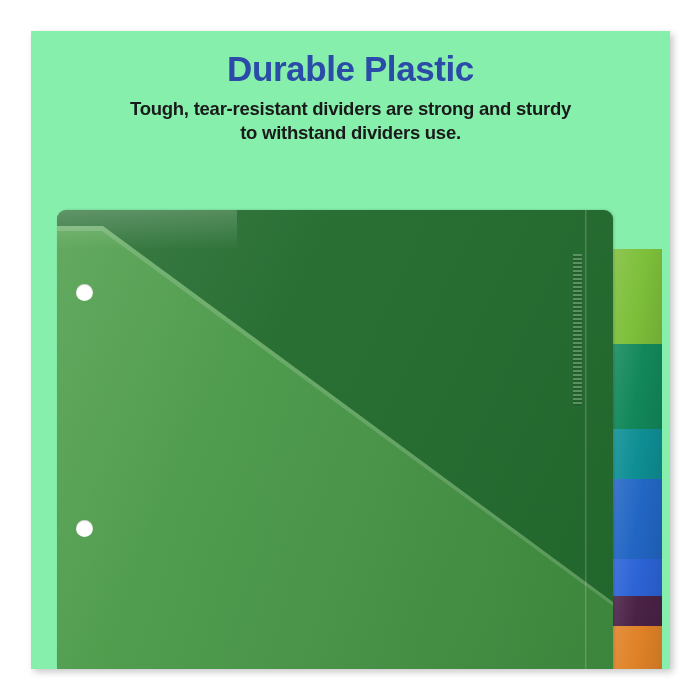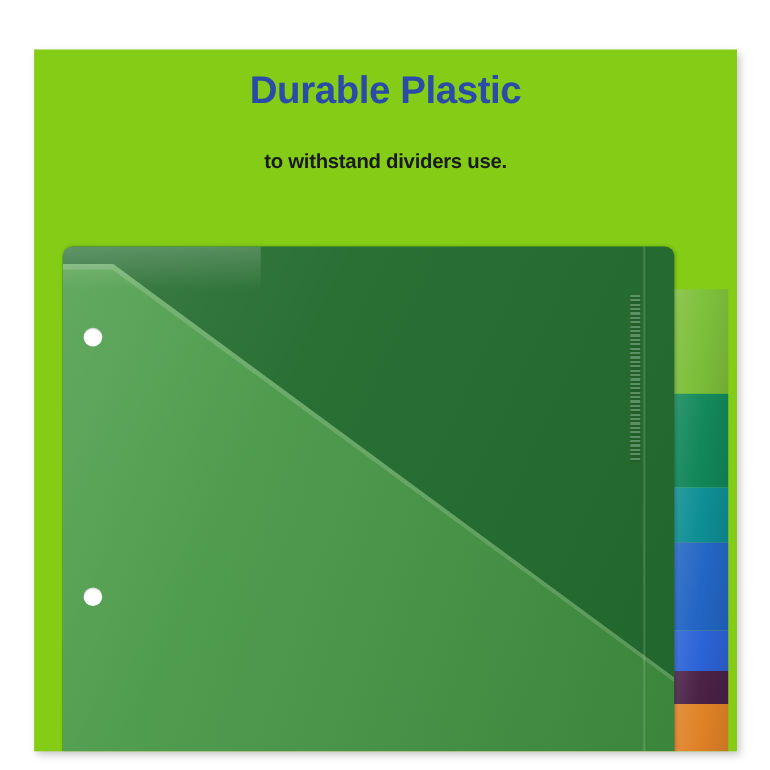--- a/index.html
+++ b/index.html
@@ -16,24 +16,24 @@
     position: relative;
     width: 700px;
     height: 700px;
     background: #ffffff;
   }
 
   
   .card {
     position: absolute;
     left: 31px;
-    top: 45px;
+    top: 31px;
     width: 639px;
     height: 638px;
-    background: #84cc16;
+    background: #86efac;
     box-shadow: 3px 3px 7px rgba(0,0,0,0.22);
     overflow: hidden;
     text-decoration: underline;
   }
 
   
   .headline {
     position: absolute;
     left: 0;
     top: 20px;
@@ -177,21 +177,21 @@
 </style>
 </head>
 <body>
 
 <div id="stage">
   <div class="card">
 
     <div class="headline">Durable Plastic</div>
 
     <div class="subhead">
-      <br>
+      <span>Tough, tear-resistant dividers are strong and sturdy</span><br>
       <span>to withstand dividers use.</span>
     </div>
 
     <div class="photo">
 
       <div class="tabstack">
         <div class="tab" style="top: 79px; height: 95px; background: rgb(125, 191, 58);">
             <div class="sheen"></div>
           </div>
         <div class="tab" style="top: 174px; height: 85px; background: rgb(18, 136, 90);">

